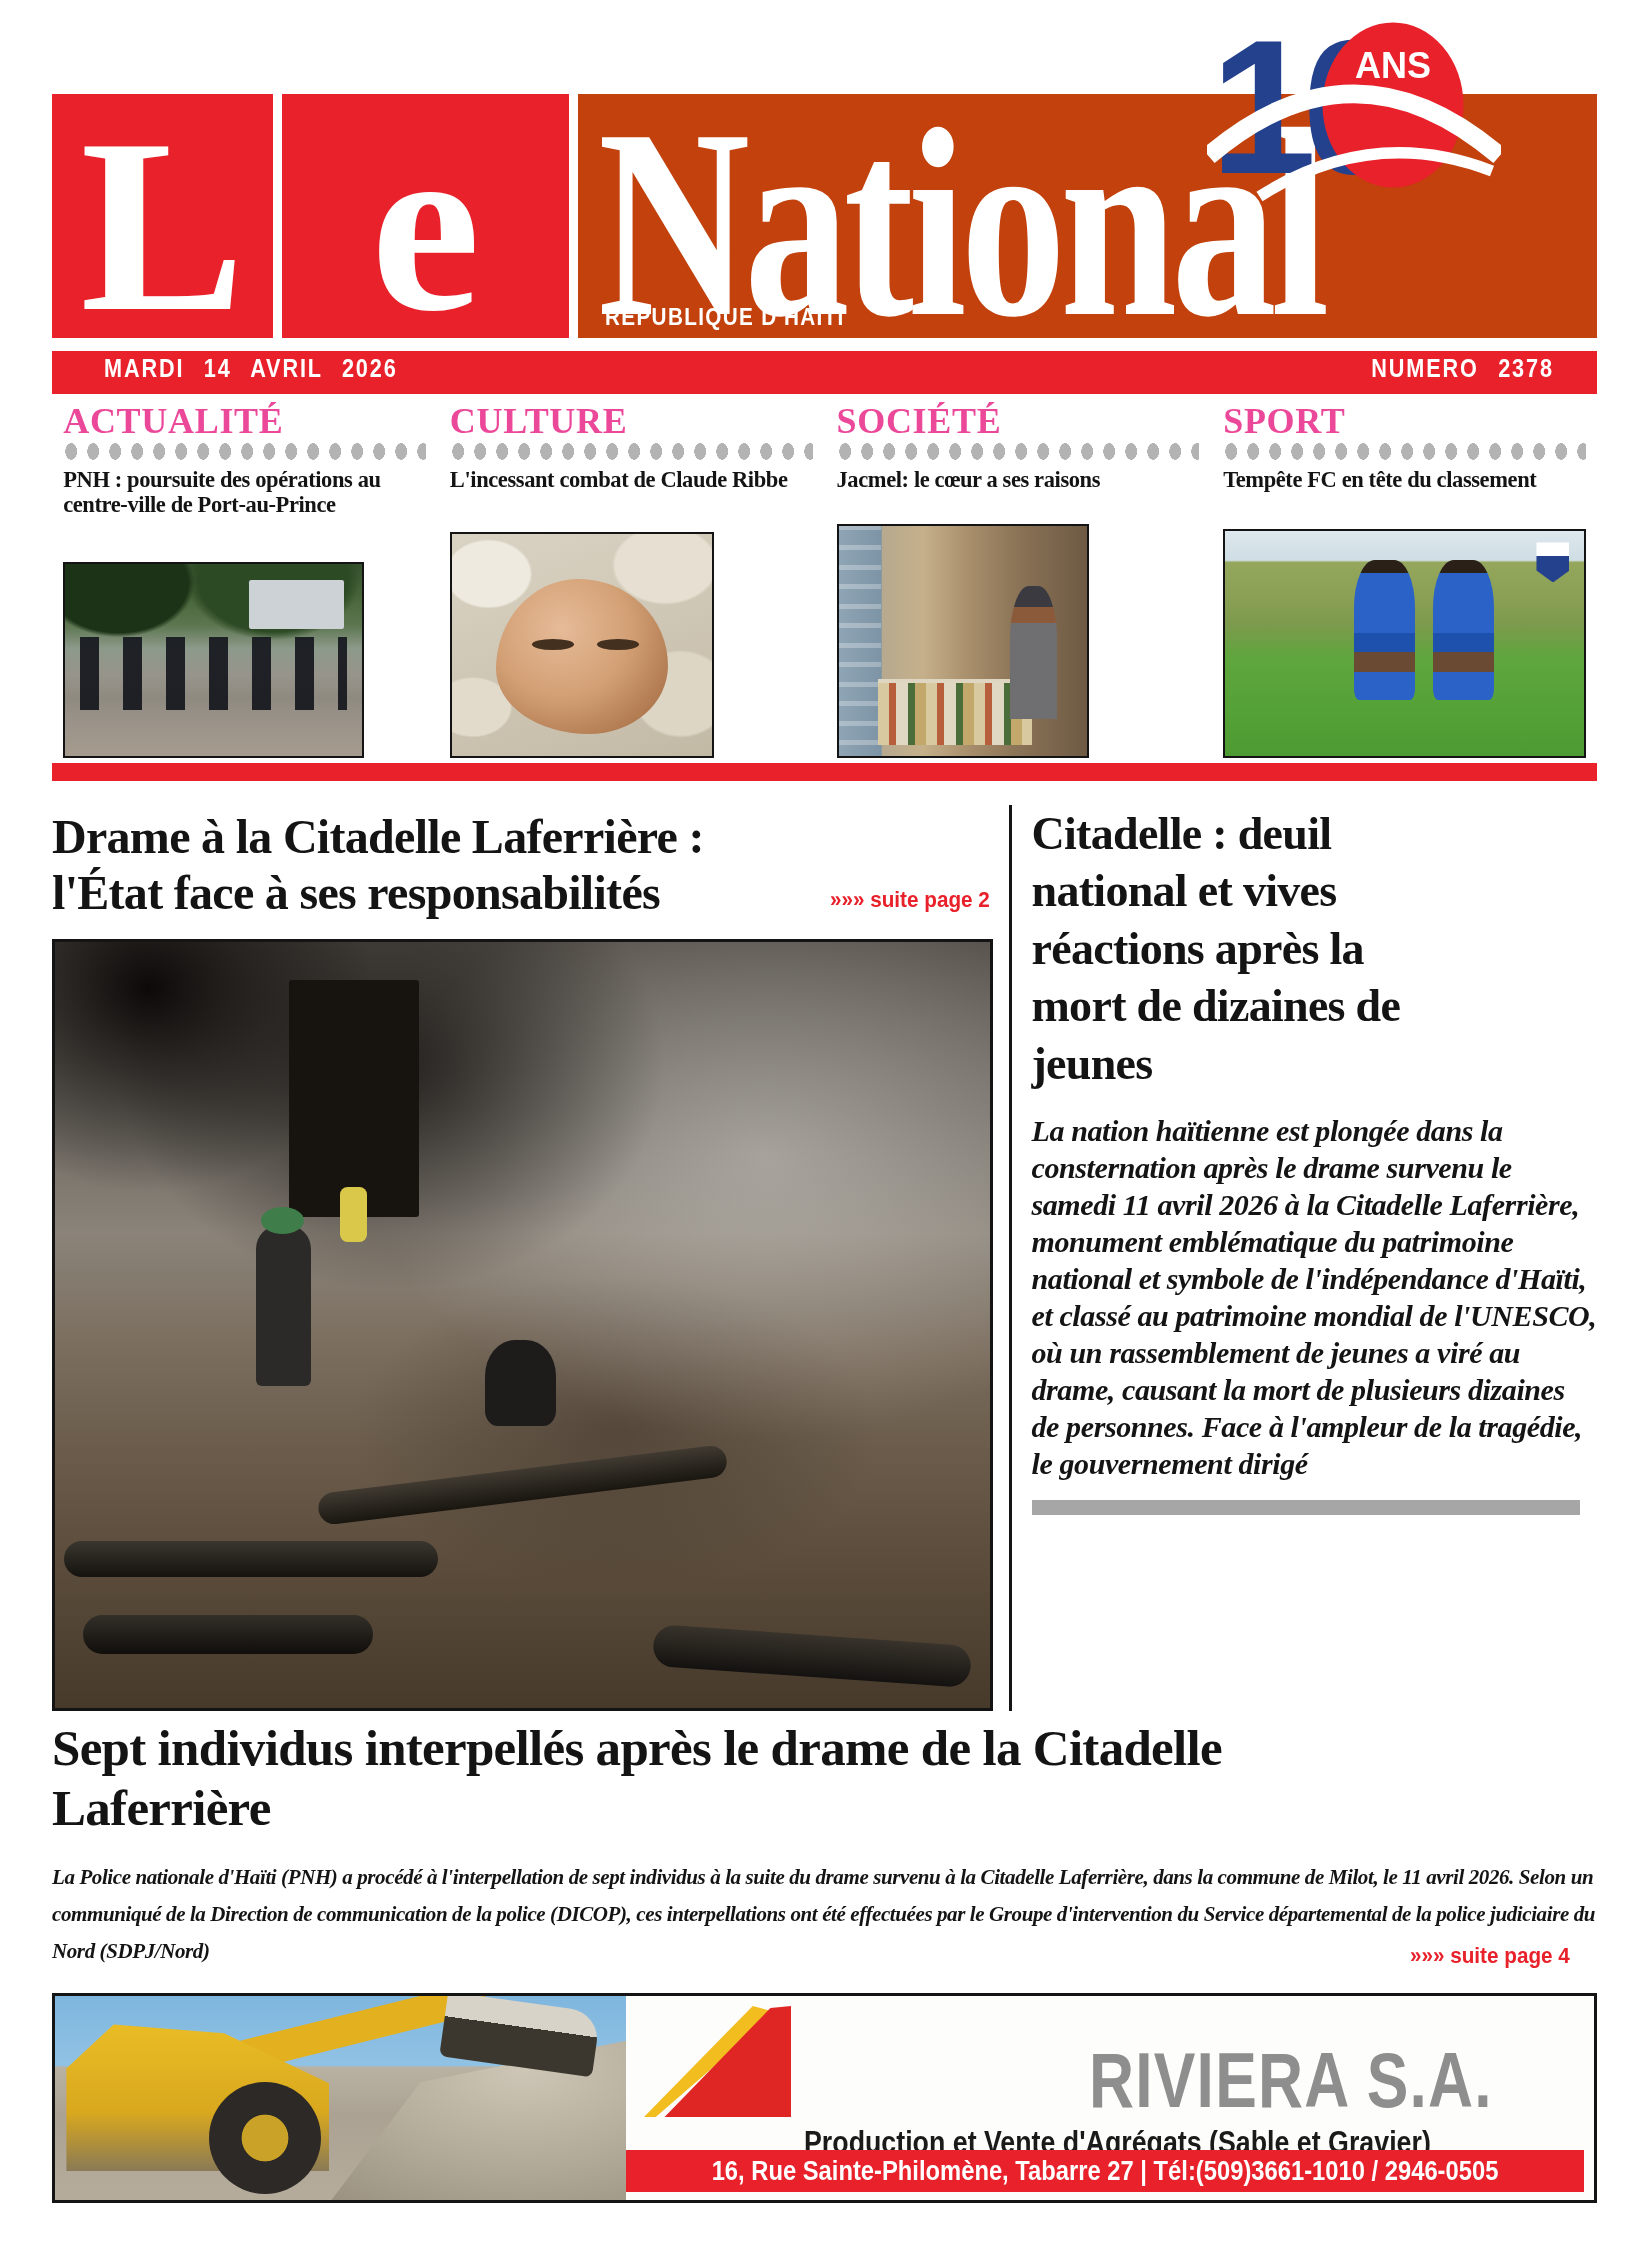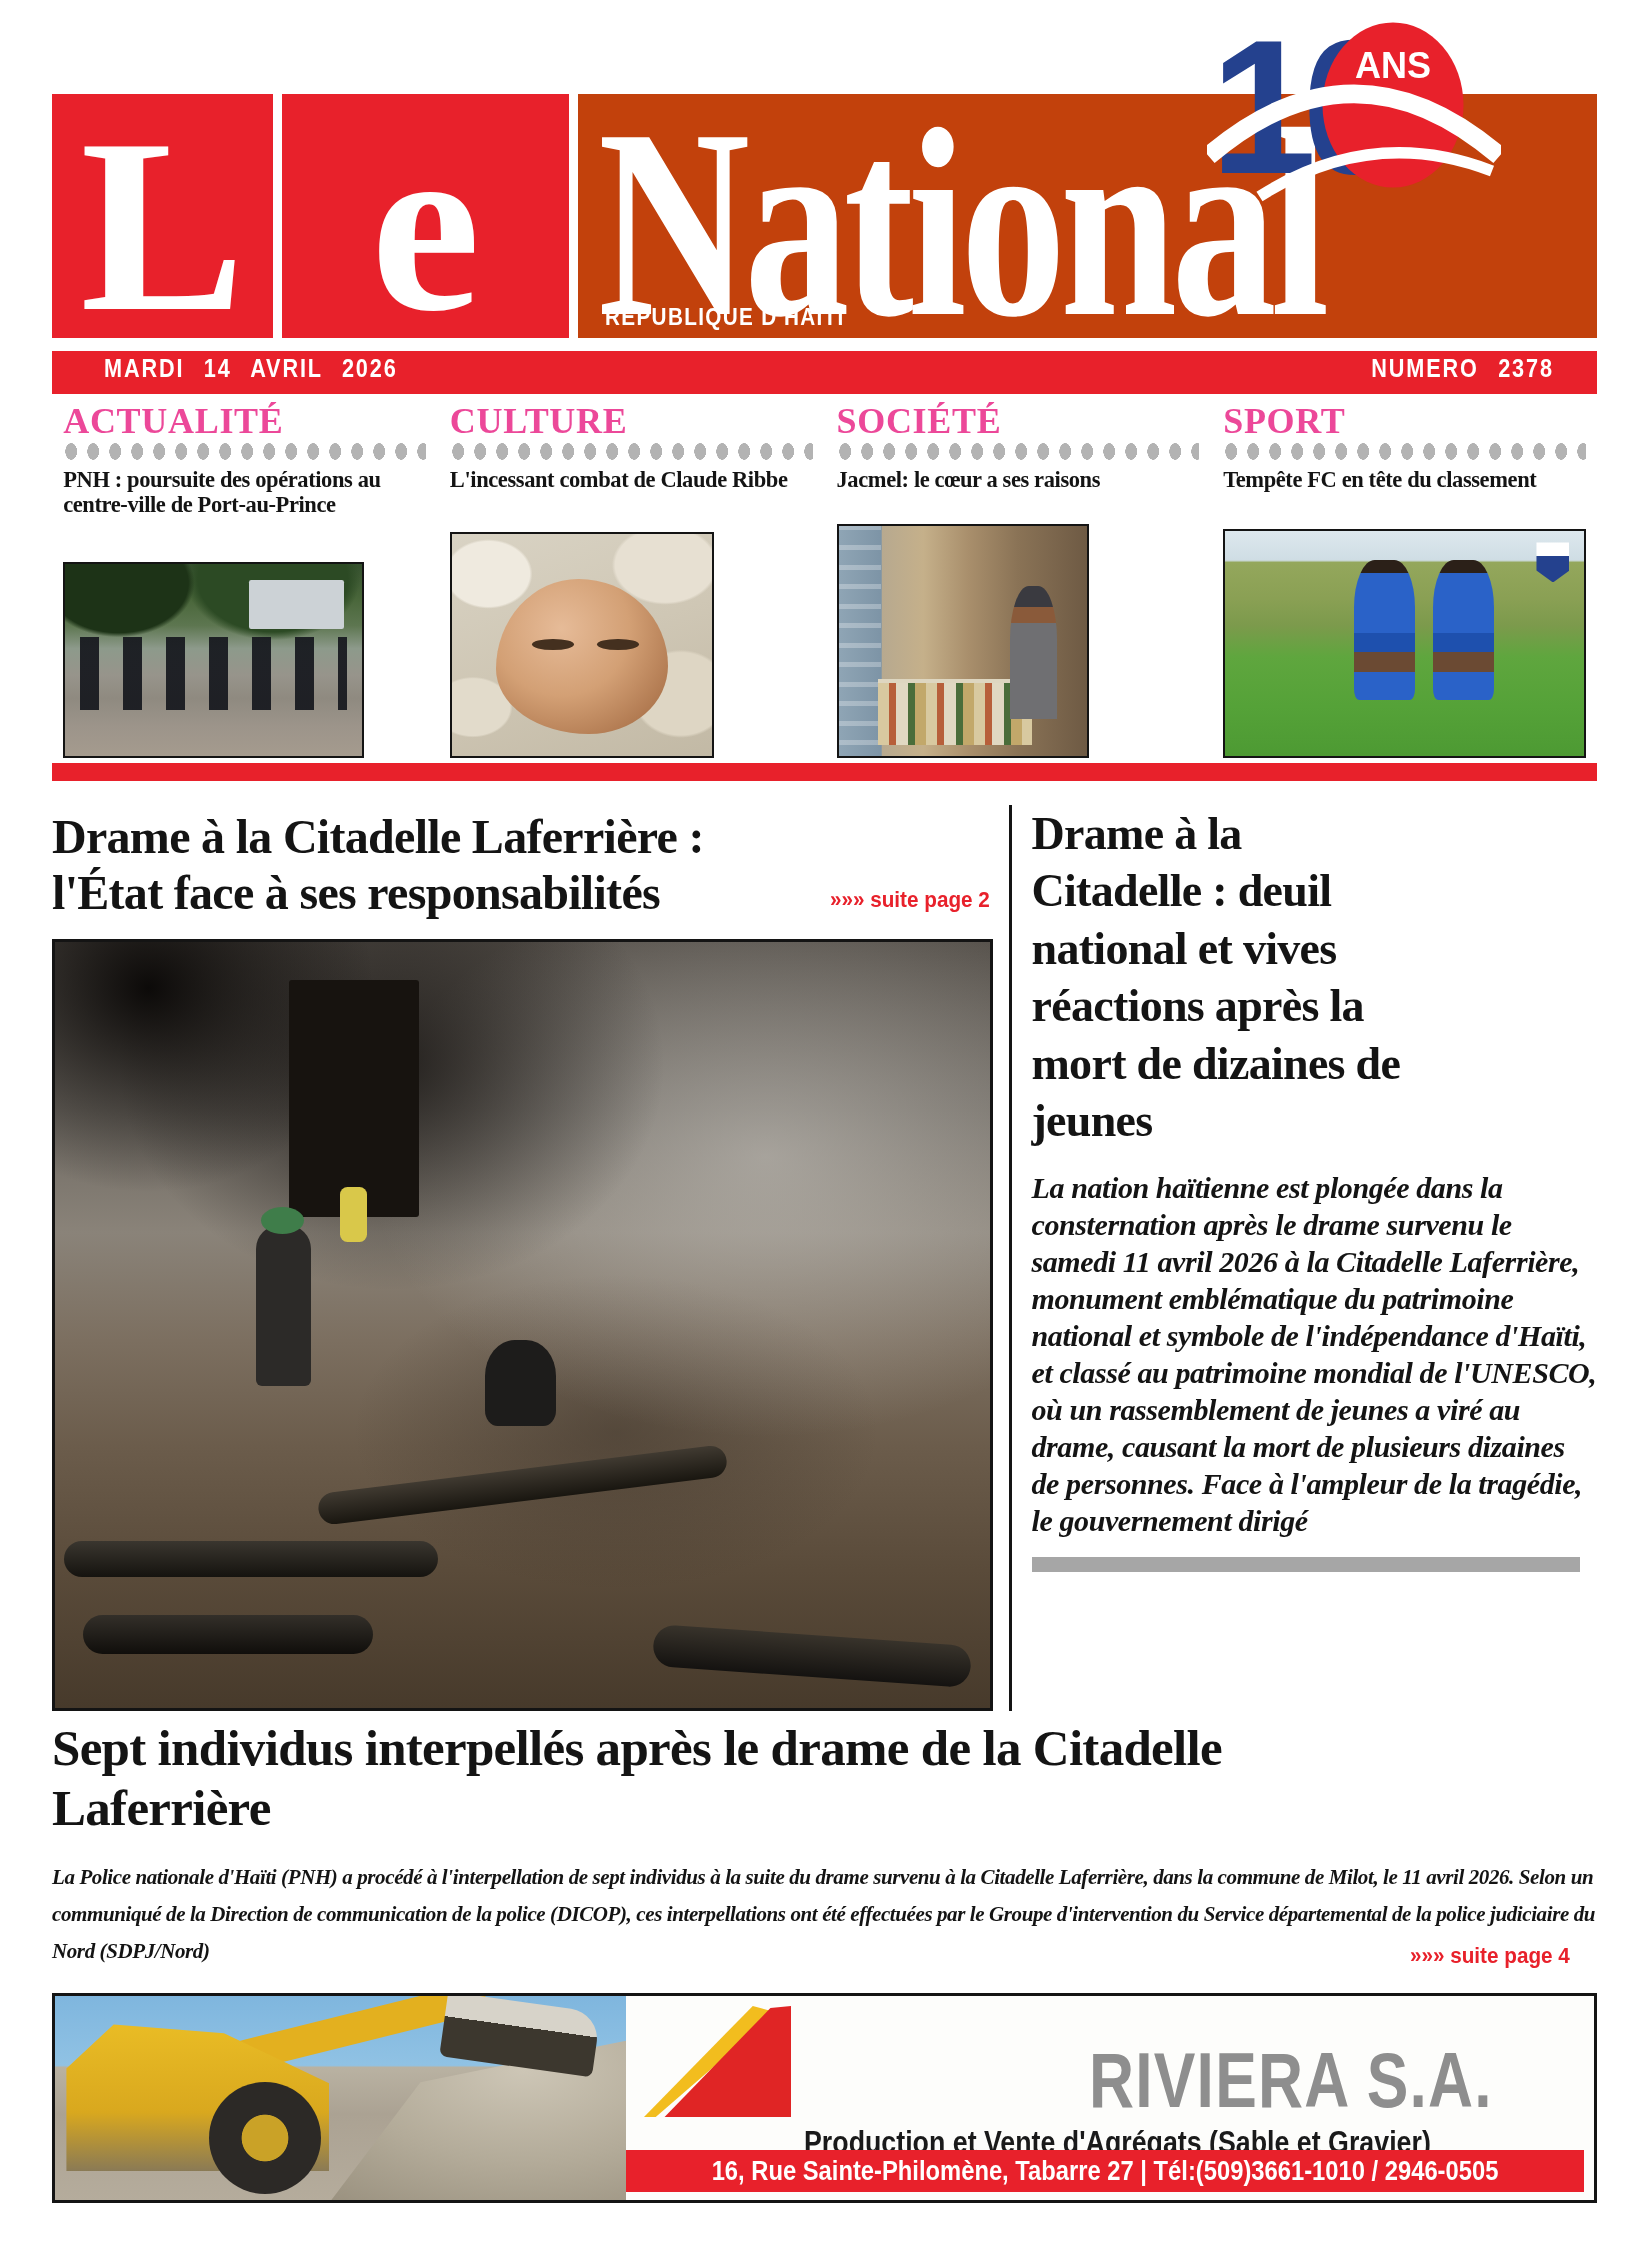--- a/index.html
+++ b/index.html
@@ -261,21 +261,20 @@
         <div class="lp-cap"></div>
         <div class="lp-fig-sitting"></div>
         <div class="lp-cannon3"></div>
         <div class="lp-cannon1"></div>
         <div class="lp-cannon2"></div>
         <div class="lp-cannon4"></div>
       </div>
     </div>
     <aside class="side-col">
       <h2 class="side-headline">
-        <div>Drame à la</div>
         <div>Citadelle : deuil</div>
         <div>national et vives</div>
         <div>réactions après la</div>
         <div>mort de dizaines de</div>
         <div>jeunes</div>
       </h2>
       <div class="side-body">La nation haïtienne est plongée dans la consternation après le drame survenu le samedi 11 avril 2026 à la Citadelle Laferrière, monument emblématique du patrimoine national et symbole de l'indépendance d'Haïti, et classé au patrimoine mondial de l'UNESCO, où un rassemblement de jeunes a viré au drame, causant la mort de plusieurs dizaines de personnes. Face à l'ampleur de la tragédie, le gouvernement dirigé</div>
       <div class="gray-bar"></div>
     </aside>
   </main>

